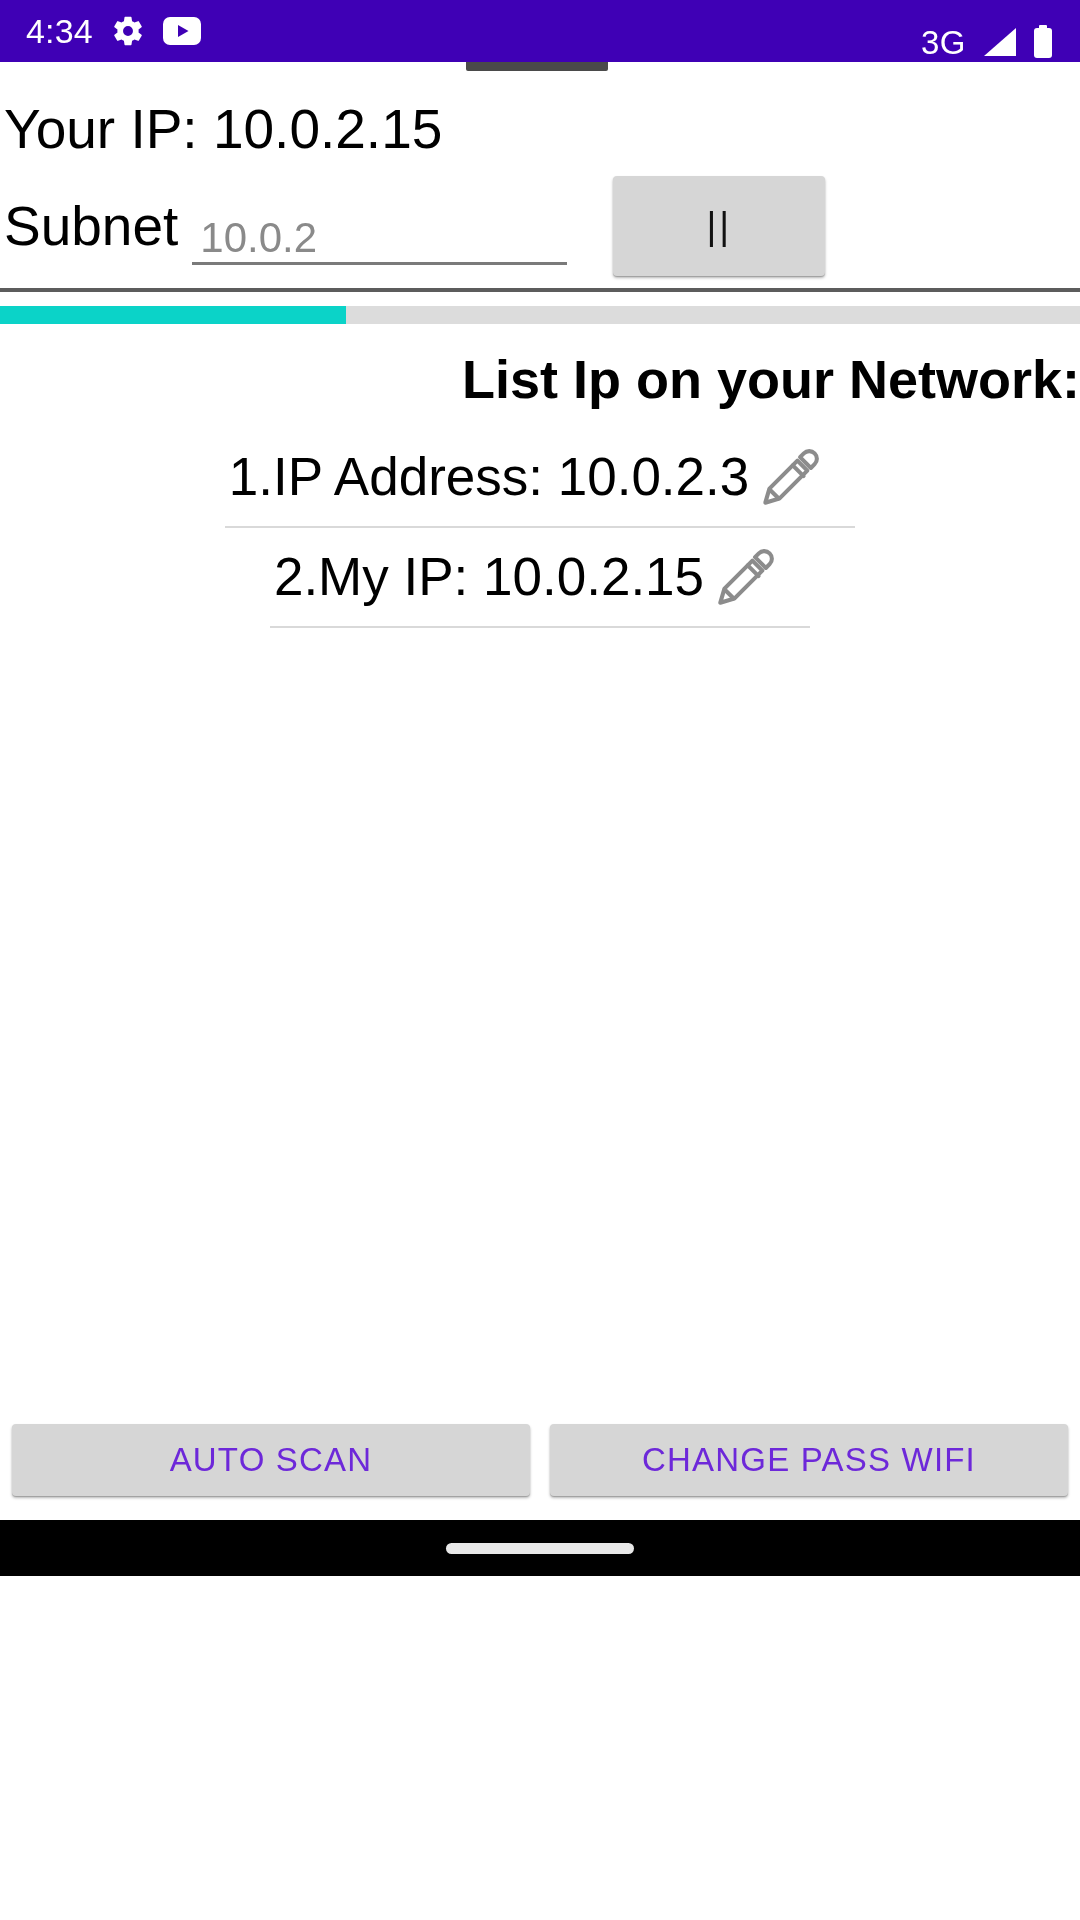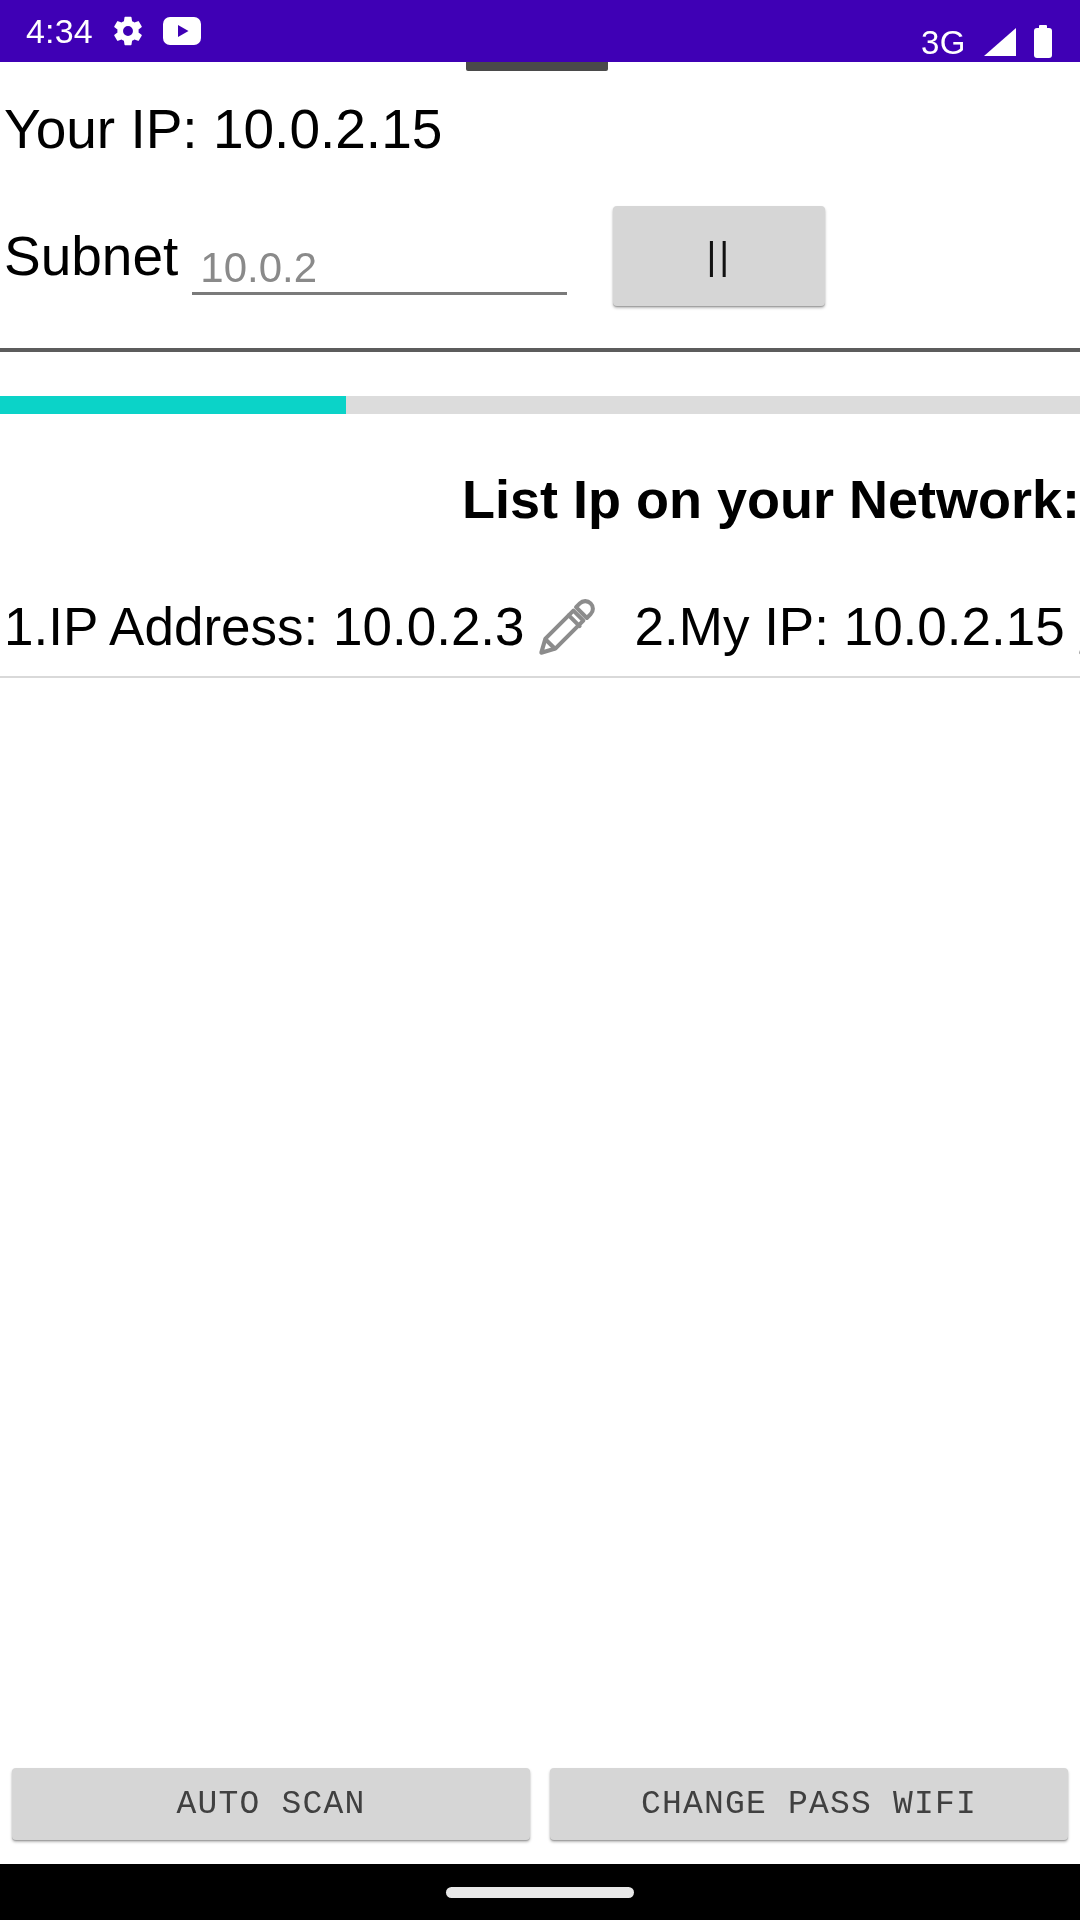--- a/index.html
+++ b/index.html
@@ -8,21 +8,21 @@
     width: 1080px;
     height: 1920px;
     background: #ffffff;
     font-family: "Liberation Sans", sans-serif;
     overflow: hidden;
   }
 
   .phone {
     position: relative;
     width: 1080px;
-    height: 1920px;
+    height: 1576px;
     background: #ffffff;
     display: flex;
     flex-direction: column;
   }
 
   
   .status-bar {
     height: 62px;
     background: #3F00B5;
     display: flex;
@@ -74,21 +74,20 @@
     background: #4a4a4a;
     border-radius: 0 0 2px 2px;
   }
 
   
   .content {
     flex: 1 1 auto;
     display: flex;
     flex-direction: column;
     min-height: 0;
-    gap: 30px;
   }
 
   .your-ip {
     font-size: 55px;
     line-height: 58px;
     color: #000000;
     padding: 28px 0 0 4px;
     white-space: nowrap;
   }
 
@@ -167,21 +166,21 @@
     font-size: 54px;
     line-height: 58px;
     font-weight: bold;
     color: #000000;
     padding: 26px 0 20px 4px;
     white-space: nowrap;
     text-align: right;
   }
 
   
-  .ip-list { display: flex; flex-direction: row; align-items: center; }
+  .ip-list { display: flex; flex-direction: column; align-items: center; }
 
   .ip-row {
     display: flex;
     align-items: center;
     height: 100px;
     border-bottom: 2px solid #d9d9d9;
     padding: 0 22px 0 4px;
   }
   .ip-row-text {
     font-size: 53px;
@@ -213,24 +212,24 @@
     padding: 0 12px 24px 12px;
     flex: 0 0 auto;
   }
   .action-button {
     flex: 1 1 0;
     height: 72px;
     background: #d6d6d6;
     border: 0;
     border-radius: 4px;
     box-shadow: 0 2px 3px rgba(0,0,0,0.28), 0 1px 1px rgba(0,0,0,0.18);
-    font-family: Liberation Mono, monospace;
+    font-family: Liberation Sans, sans-serif;
     font-size: 33px;
     letter-spacing: 1.2px;
-    color: #404040;
+    color: #6d28d9;
     cursor: pointer;
     white-space: nowrap;
   }
 
   
   .nav-bar {
     height: 56px;
     background: #000000;
     display: flex;
     align-items: center;

